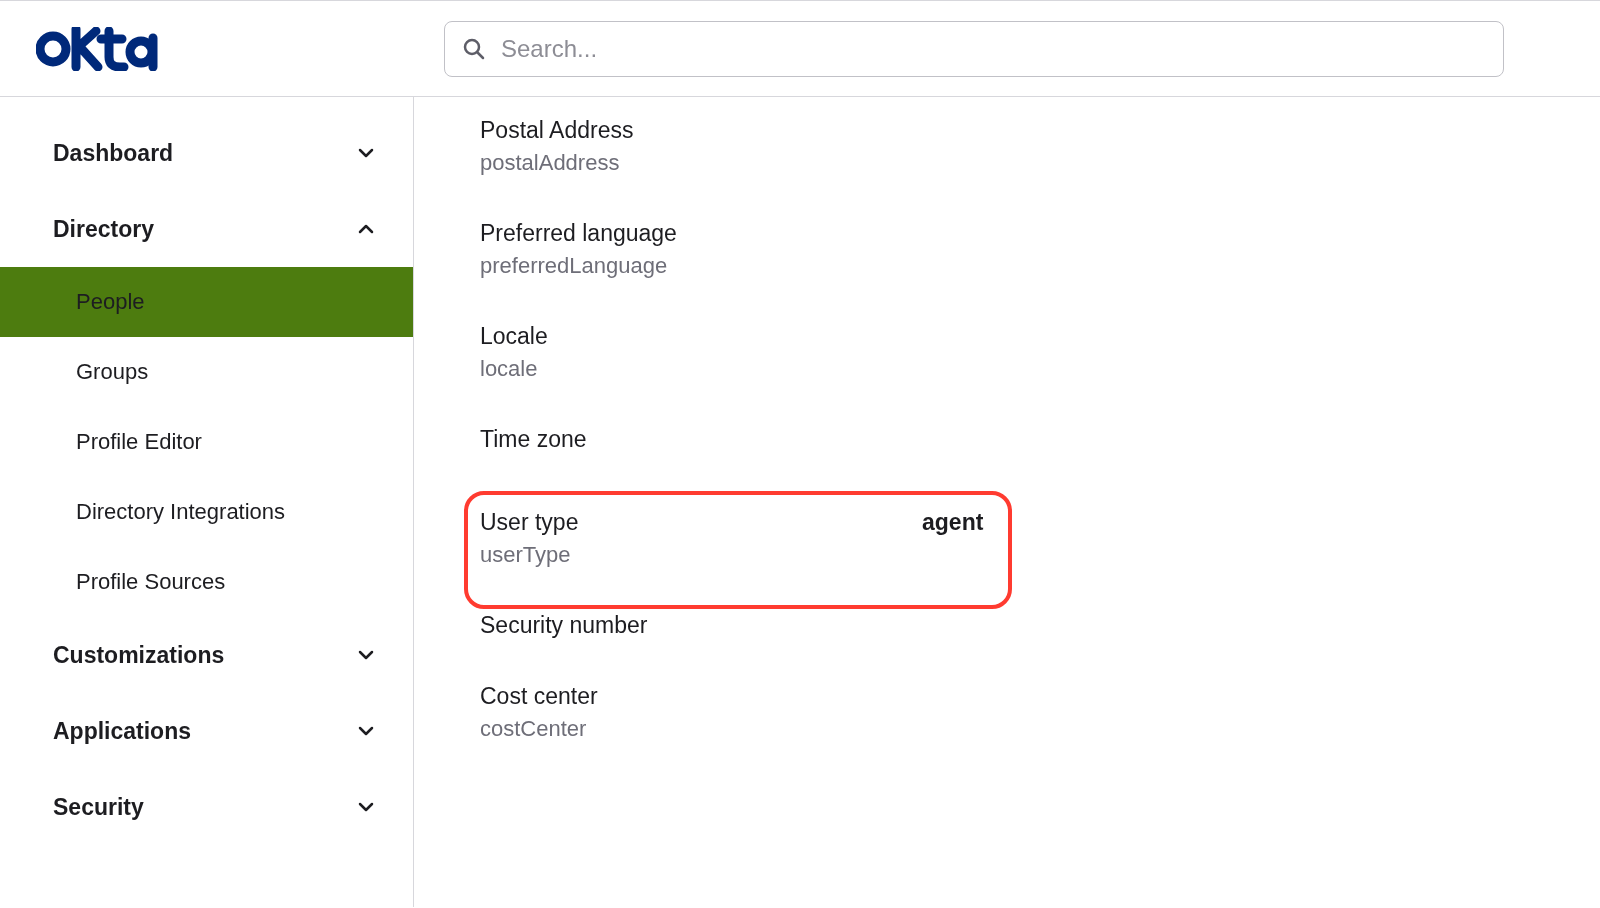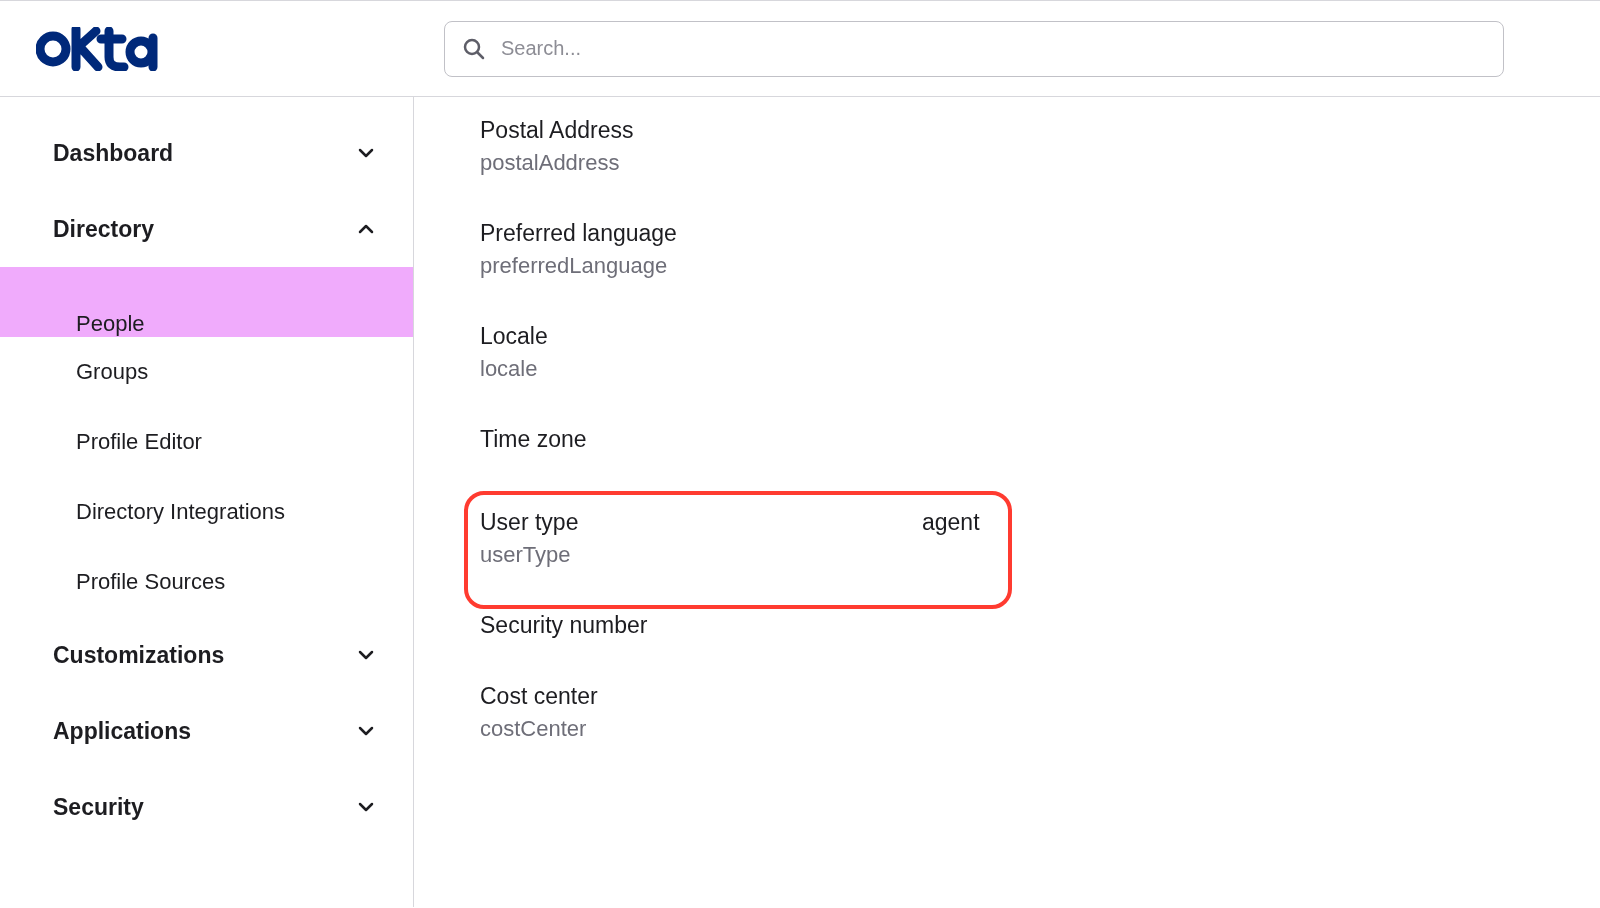--- a/index.html
+++ b/index.html
@@ -37,21 +37,21 @@
       left: 18px;
       top: 50%;
       transform: translateY(-50%);
     }
     .search input {
       width: 100%;
       height: 100%;
       border: 1px solid #c1c1c7;
       border-radius: 8px;
       padding: 0 20px 0 56px;
-      font-size: 20px;
+      font-size: 24px;
       color: #6e6e78;
       outline: none;
       background: #fff;
     }
     .search input::placeholder { color: #8d8d95; }
 
     .body {
       display: flex;
       height: calc(100% - 97px);
     }
@@ -78,22 +78,21 @@
       display: flex;
       align-items: center;
       padding: 0 36px 0 76px;
       height: 70px;
       font-size: 22px;
       font-weight: 400;
       cursor: pointer;
       color: #1d1d21;
     }
     .side-sub.active {
-      background: #f0abfc;
-      align-items: flex-end;
+      background: #4d7c0f;
     }
     .chev { width:22px; height:22px; display:flex; align-items:center; justify-content:center; }
 
     .main {
       flex: 1;
       border-left: 1px solid #d7d7dc;
       margin-left: -1px;
       padding: 20px 12px 0 0;
       position: relative;
       overflow: hidden;
@@ -116,21 +115,21 @@
     }
     .attr-key {
       font-size: 22px;
       color: #6e6e78;
     }
     .attr-value {
       position: absolute;
       left: 442px;
       top: 0;
       font-size: 23px;
-      font-weight: 400;
+      font-weight: 700;
       color: #1d1d21;
     }
     .highlight-box {
       position: absolute;
       border: 4px solid #ff3b30;
       border-radius: 20px;
       pointer-events: none;
     }
   </style>
 </head>

